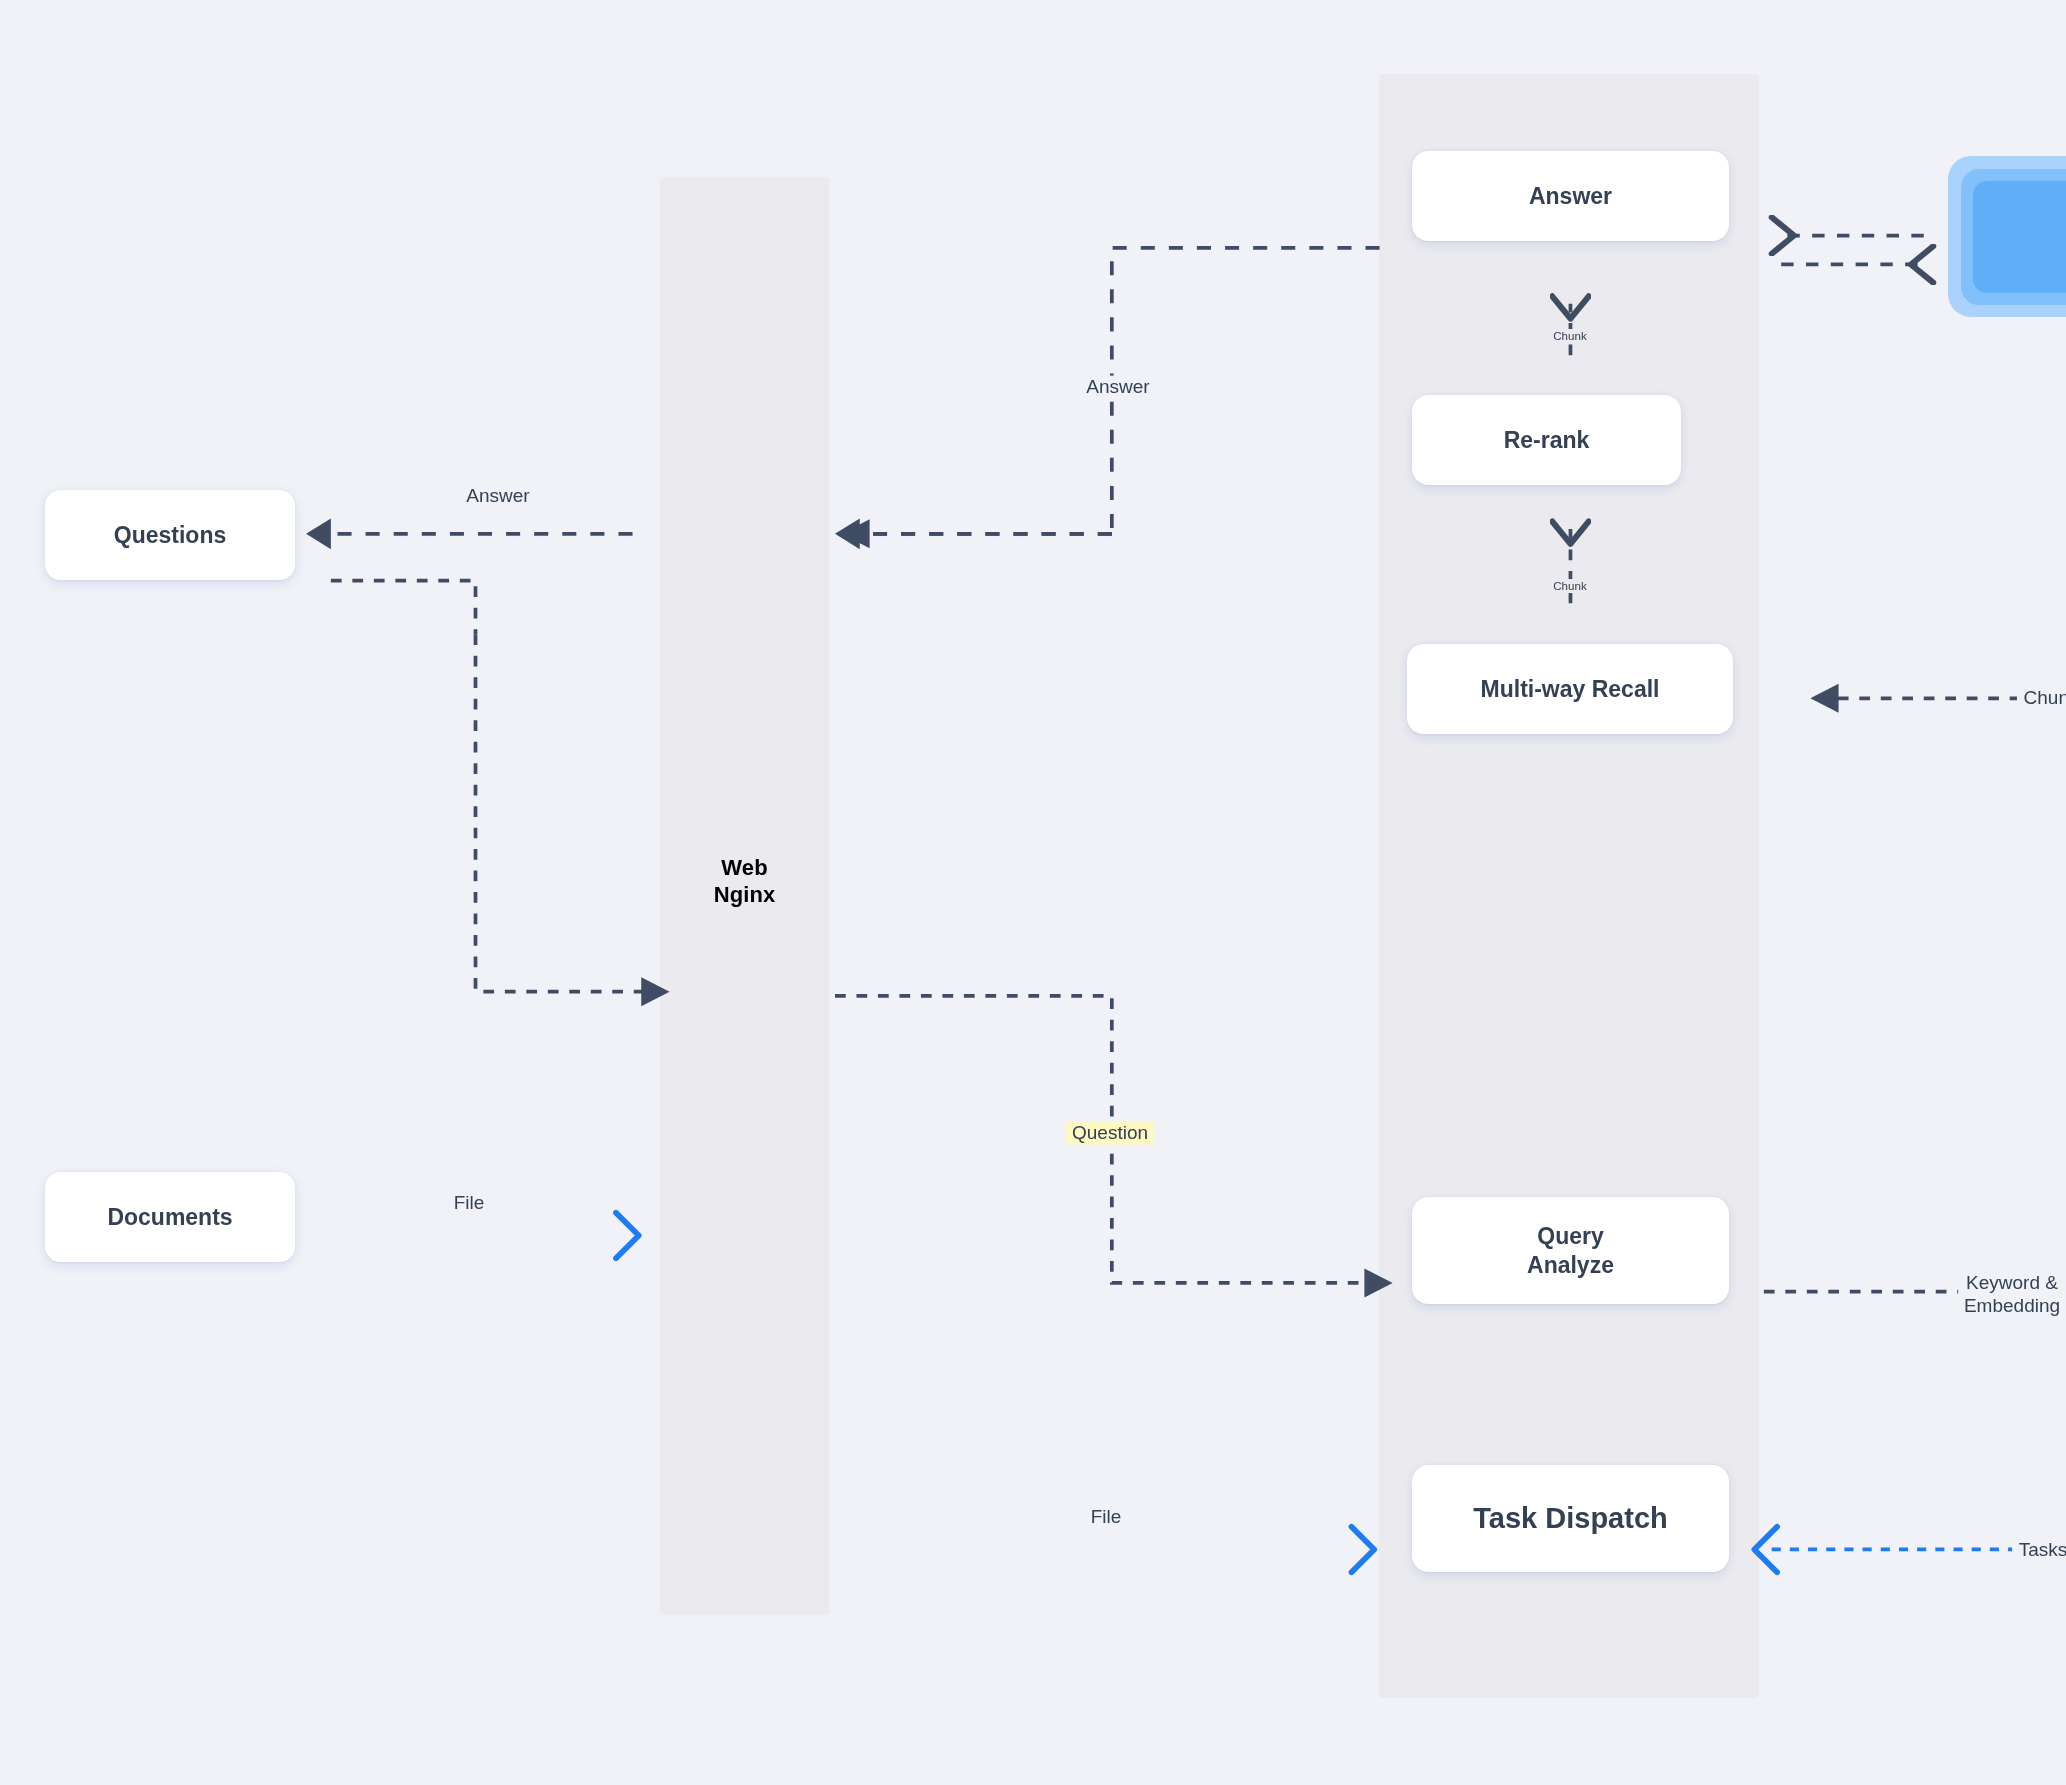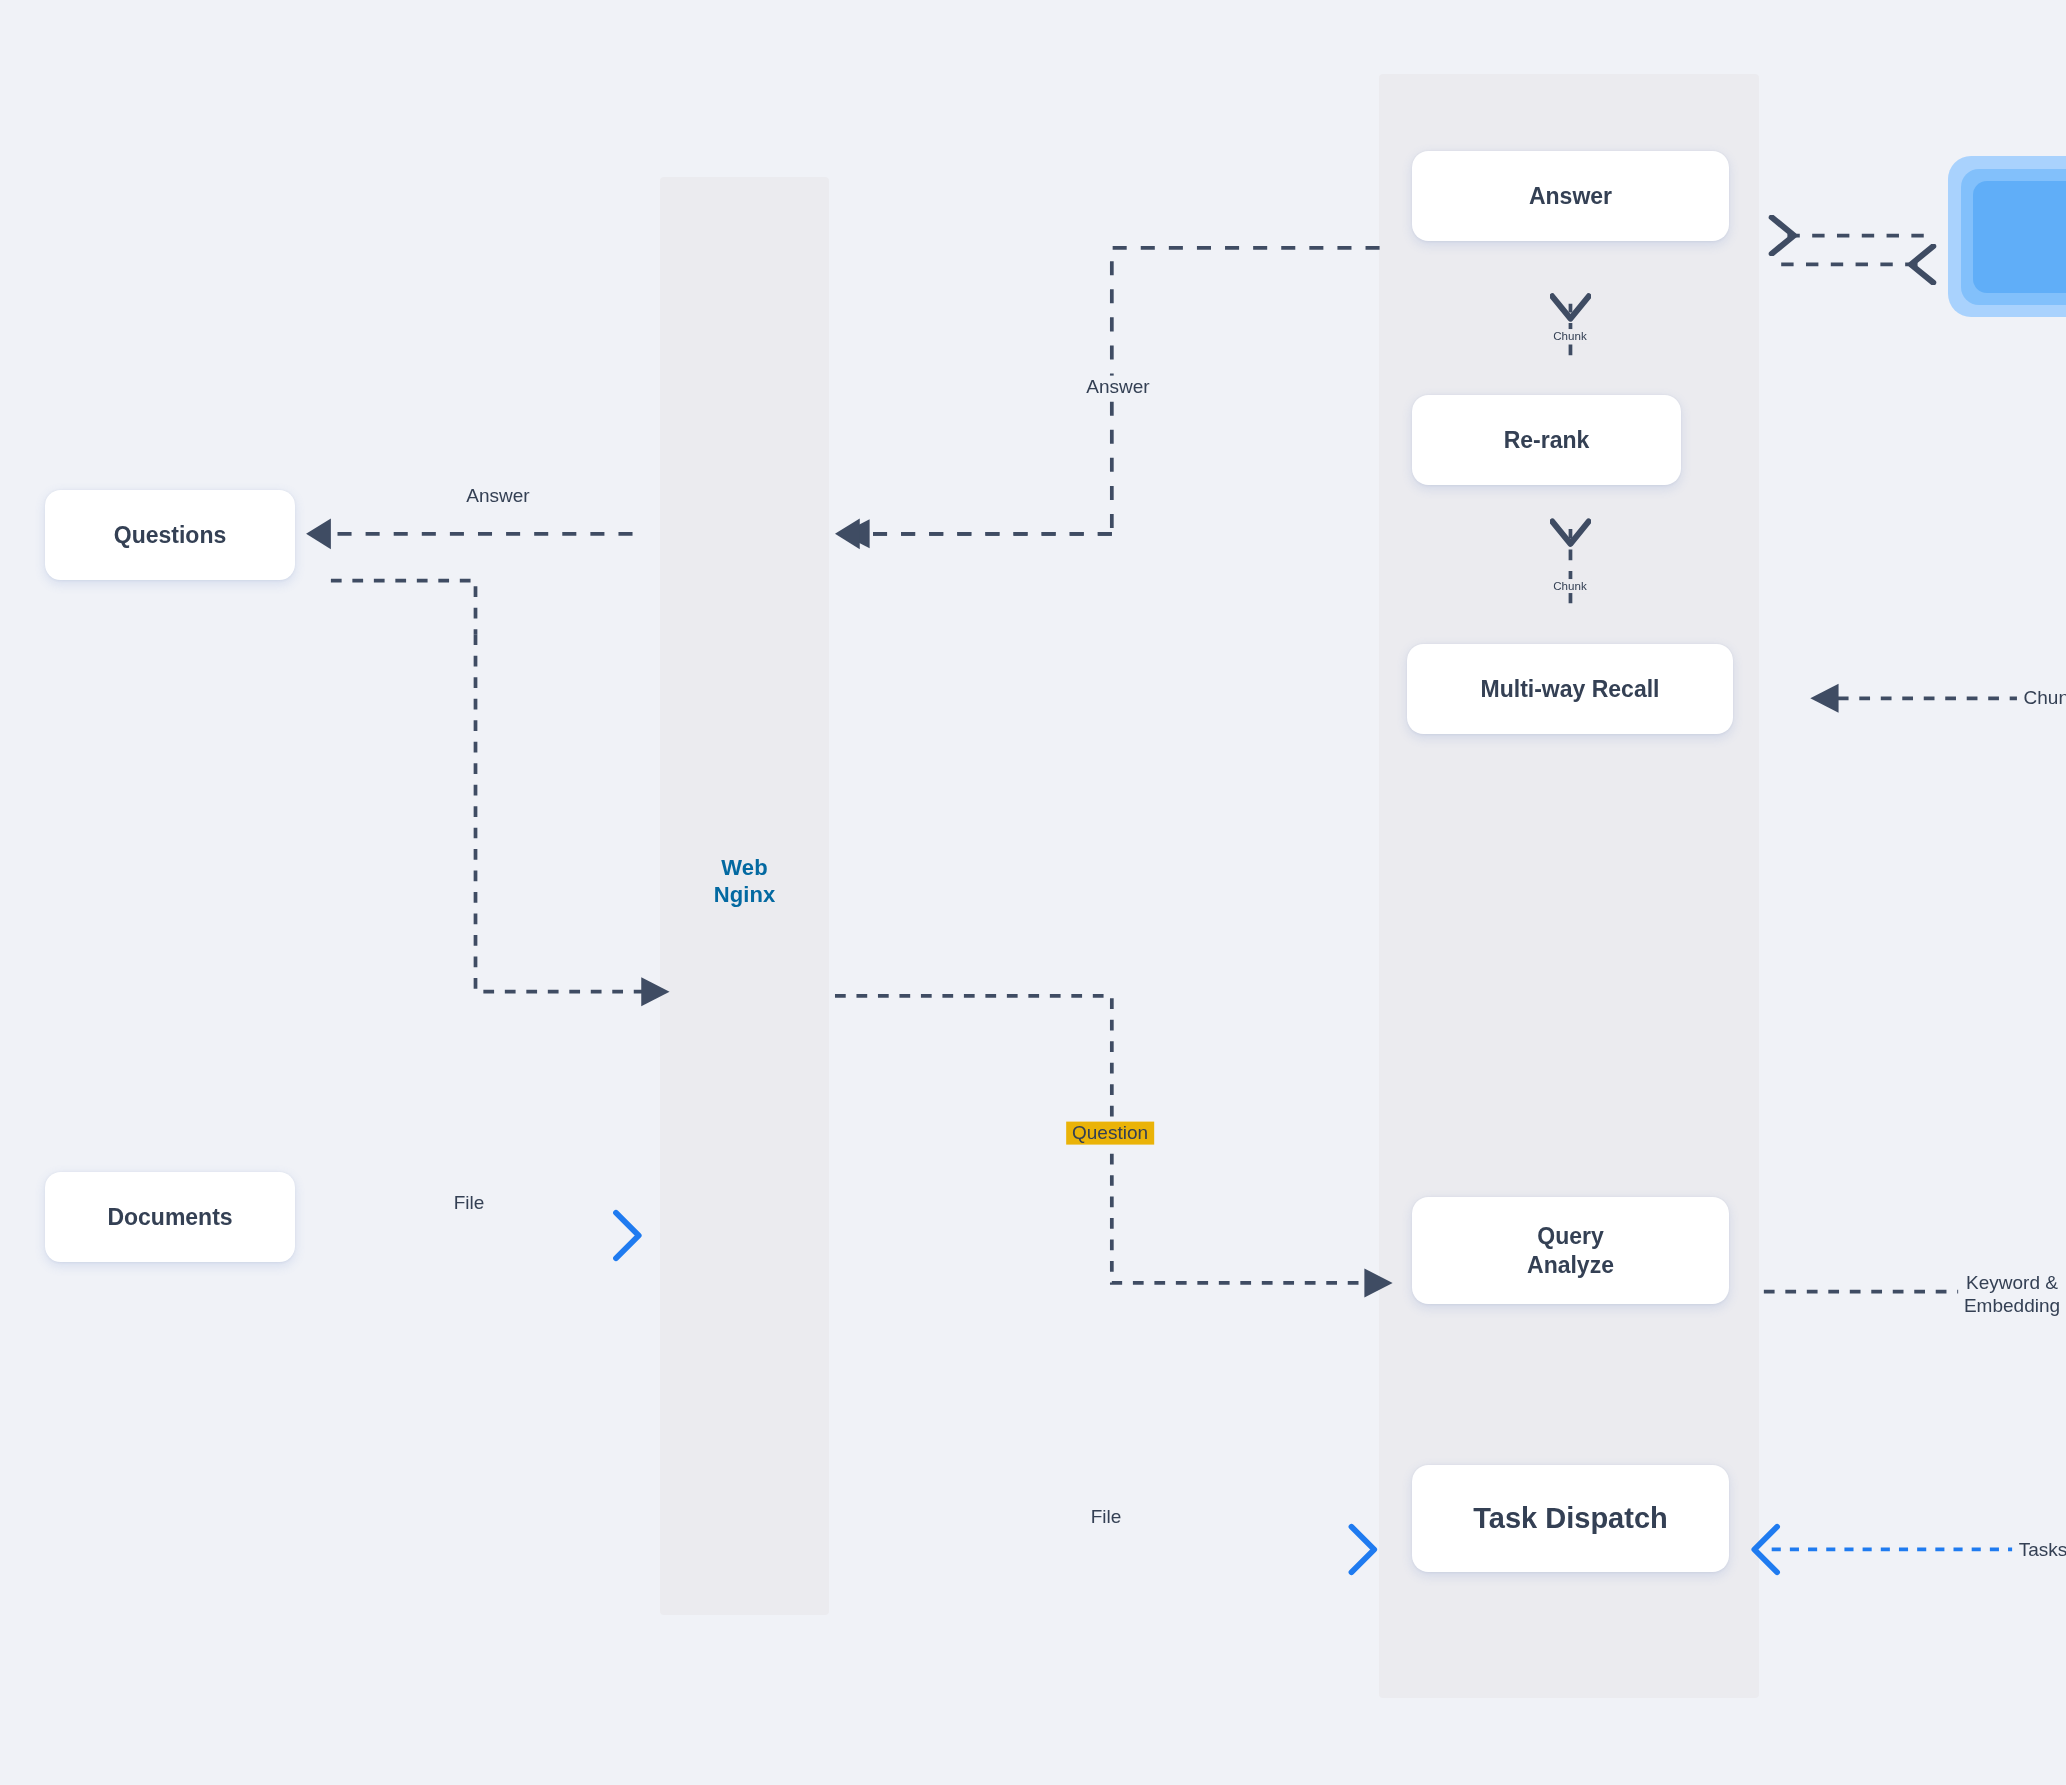--- a/index.html
+++ b/index.html
@@ -9,21 +9,21 @@
     font-family:"Liberation Sans", sans-serif;
     overflow:hidden;
     position:relative;
   }
   #stage{position:absolute;inset:0;width:3174px;height:1785px;}
   svg#wires{position:absolute;left:0;top:0;width:3174px;height:1785px;pointer-events:none;}
 
   
   .zone{position:absolute;background:#ebebef;border-radius:4.1px;}
   .zone-label{
-    position:absolute;color:#0369a1;font-weight:700;text-align:center;
+    position:absolute;color:#000000;font-weight:700;text-align:center;
     line-height:1.22;letter-spacing:0.1px;
   }
 
   
   .card{
     position:absolute;background:#ffffff;border-radius:16.5px;
     box-shadow:0 3.3px 10.7px rgba(80,120,200,.16), 0 0.8px 2.5px rgba(30,50,90,.06);
     display:flex;align-items:center;justify-content:center;text-align:center;
     color:#344054;font-weight:700;line-height:1.25;
     padding:0 10.7px;box-sizing:border-box;
@@ -172,21 +172,21 @@
   </div>
 
   <div class="elabel" style="left:498px;top:496px;font-size:19px;">Answer</div>
 
   <div class="elabel" style="left:1118px;top:387px;font-size:19px;background:#f0f2f7;padding:0 5.8px;">Answer</div>
 
   <div class="elabel" style="left:469px;top:1203px;font-size:19px;">File</div>
 
   <div class="elabel" style="left:1106px;top:1517px;font-size:19px;">File</div>
 
-  <div class="elabel" style="left:1110px;top:1133px;font-size:19px;background:#eab308;padding:0 5.8px;">Question</div>
+  <div class="elabel" style="left:1110px;top:1133px;font-size:19px;background:#fef9c3;padding:0 5.8px;">Question</div>
 
   <div class="elabel" style="left:1570px;top:336px;font-size:11.6px;background:#ebebef;padding:0 4.1px;">Chunk</div>
 
   <div class="elabel" style="left:1570px;top:586px;font-size:11.6px;background:#ebebef;padding:0 4.1px;">Chunk</div>
 
   <div class="elabel" style="left:2051px;top:698px;font-size:19px;background:#f0f2f7;padding:0 6.6px;">Chunk</div>
 
   <div class="elabel" style="left:2012px;top:1295px;font-size:19px;white-space:pre-line;background:#f0f2f7;padding:0 5.8px;">Keyword &amp;
 Embedding</div>
 

